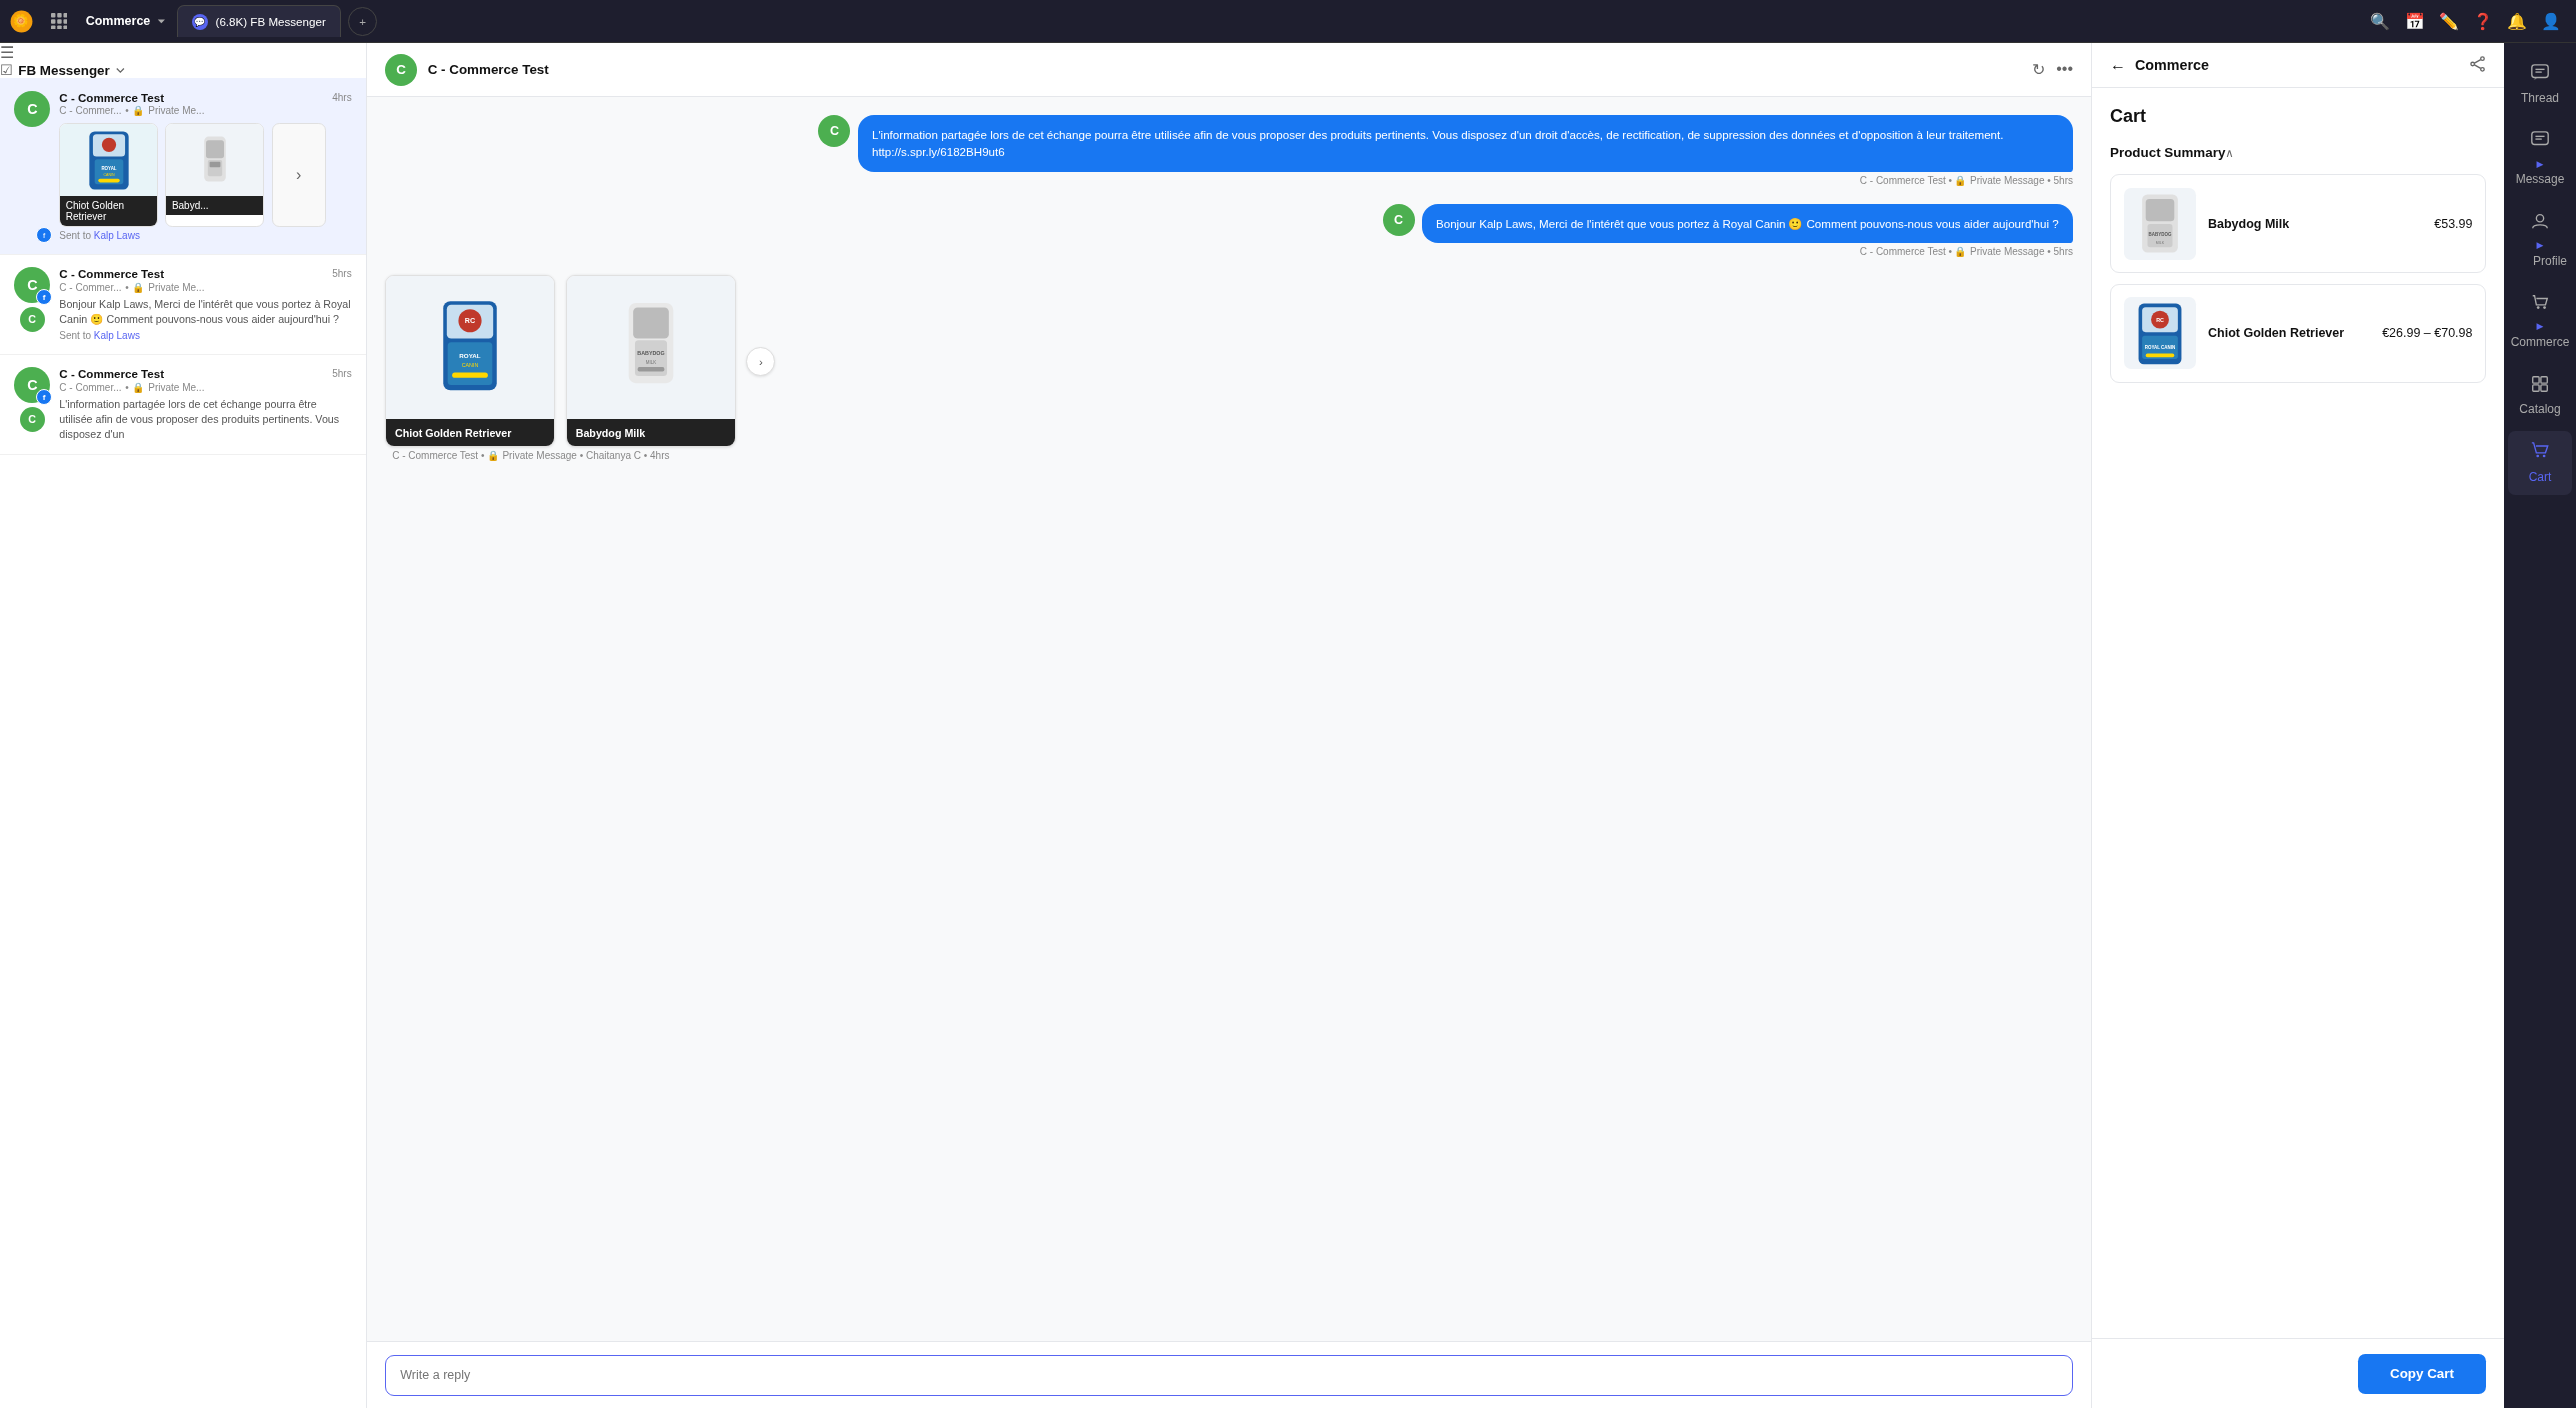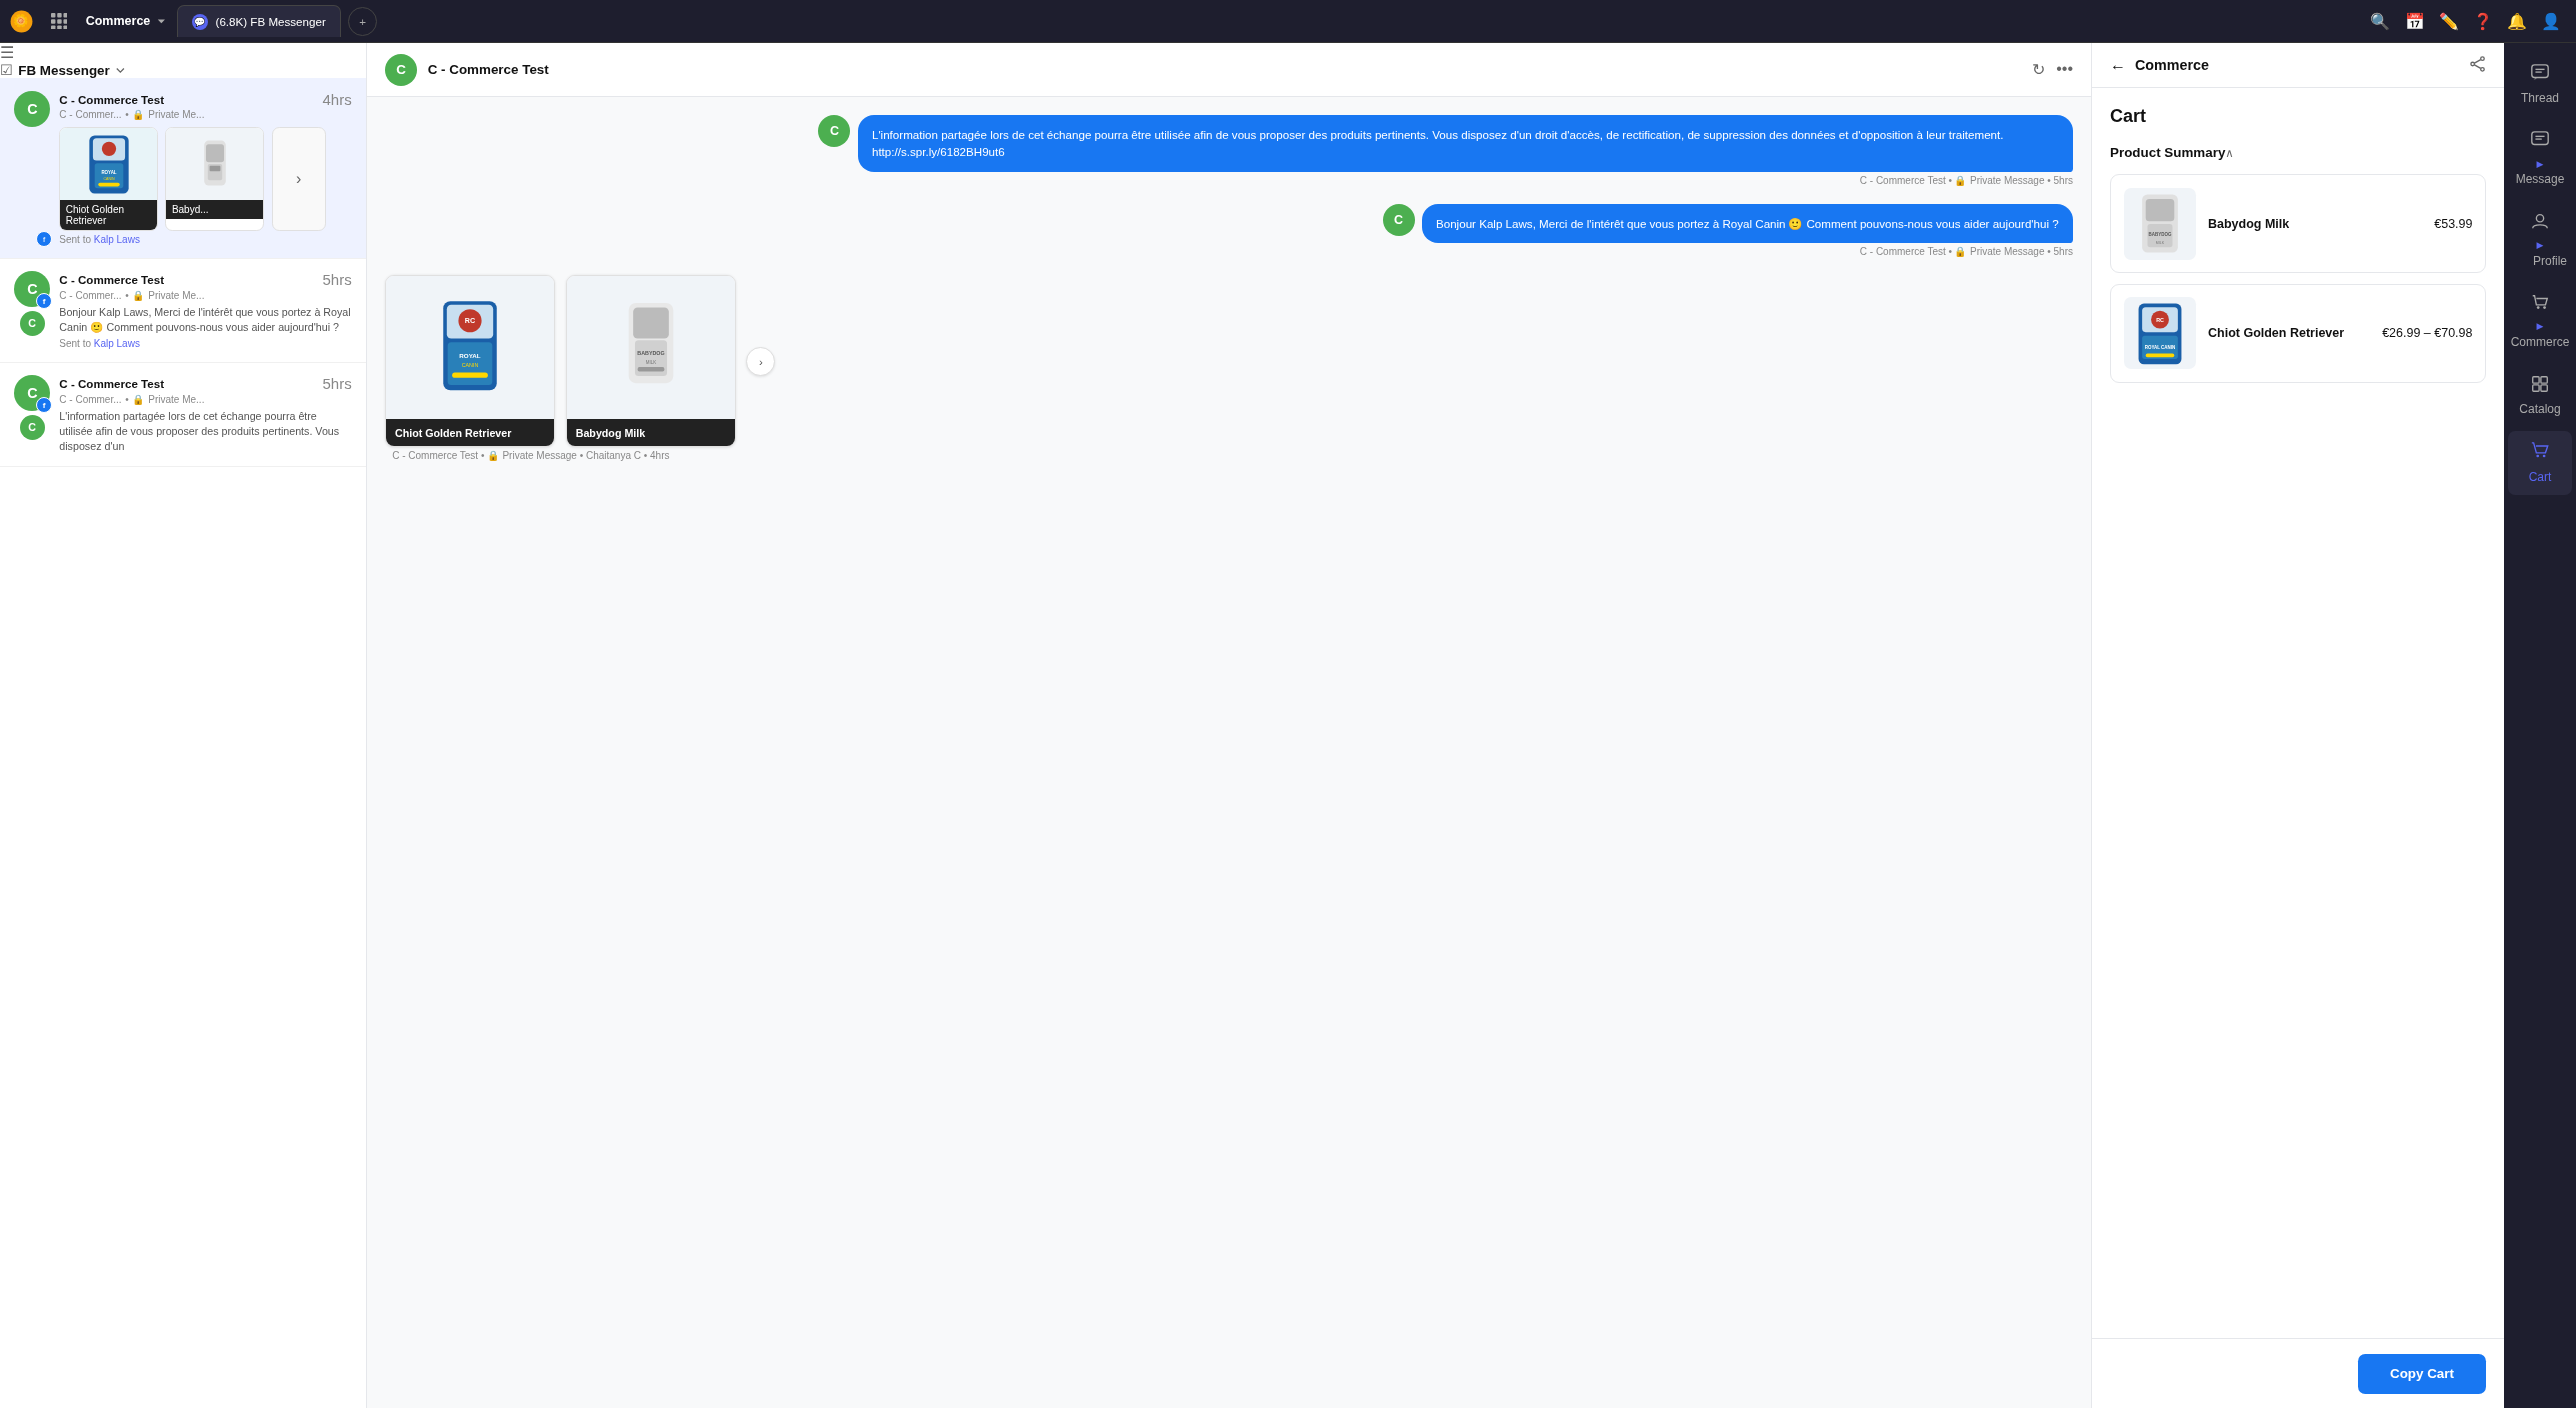--- a/index.html
+++ b/index.html
@@ -30,21 +30,21 @@
     }
 
     .conv-item { display: flex; gap: 9px; padding: 12.5px 14.3px; border-bottom: 0.9px solid #f0f0f0; cursor: pointer; }
     .conv-item:first-of-type { background: #f0f4ff; }
     .conv-avatar { position: relative; flex-shrink: 0; }
     .conv-avatar .main-av { width: 36px; height: 36px; border-radius: 50%; background: #4caf50; color: #fff; display: flex; align-items: center; justify-content: center; font-weight: 700; font-size: 14.3px; }
     .conv-avatar .sub-av { position: absolute; bottom: -1.8px; right: -1.8px; width: 16px; height: 16px; border-radius: 50%; background: #1877f2; color: #fff; display: flex; align-items: center; justify-content: center; font-size: 8px; border: 1.8px solid #fff; }
     .conv-content { flex: 1; min-width: 0; }
     .conv-top { display: flex; justify-content: space-between; align-items: center; }
     .conv-name { font-weight: 700; font-size: 11.6px; color: #111; }
-    .conv-time { font-size: 15px; color: #888; }
+    .conv-time { font-size: 10px; color: #888; }
     .conv-meta { font-size: 10px; color: #888; margin-top: 1.8px; display: flex; gap: 3.6px; align-items: flex-start; }
     .conv-preview { font-size: 10.7px; color: #555; margin-top: 3.6px; line-height: 1.4; }
     .conv-sent { font-size: 10px; color: #888; margin-top: 3.6px; }
     .conv-sent a { color: #5865f2; text-decoration: none; }
 
     
     .product-carousel { display: flex; gap: 7.2px; margin-top: 7.2px; overflow: hidden; }
     .product-card-mini { width: 99px; min-width: 99px; border: 0.9px solid #e0e0e0; border-radius: 7.2px; overflow: hidden; background: #fff; }
     .product-card-mini .pc-name { padding: 3.6px 5.4px; font-size: 10px; color: #333; font-weight: 500; background: #222; color: #fff; }
     .carousel-more { width: 54px; min-width: 54px; border: 0.9px solid #e0e0e0; border-radius: 7.2px; display: flex; align-items: center; justify-content: center; background: #f9f9f9; color: #666; font-size: 16px; }
@@ -336,20 +336,23 @@
               </div>
               <div class="cp-name">Babydog Milk</div>
             </div>
             <div class="chat-products-arrow">›</div>
           </div>
           <div class="bubble-meta in">C - Commerce Test • 🔒 Private Message • Chaitanya C • 4hrs</div>
         </div>
       </div>
     </div>
 
+    <div id="chat-input-area">
+      <input id="chat-input" type="text" placeholder="Write a reply" style="">
+    </div>
   </div>
 
   <div id="right-panel">
     <div id="right-panel-header">
       <span class="back-arrow">←</span>
       <span class="panel-title">Commerce</span>
       <span class="share-icon">
         <svg width="16" height="16" viewBox="0 0 18 18" fill="none" stroke="#666" stroke-width="1.5">
           <circle cx="14" cy="3" r="2"></circle>
             <circle cx="3" cy="9" r="2"></circle>

